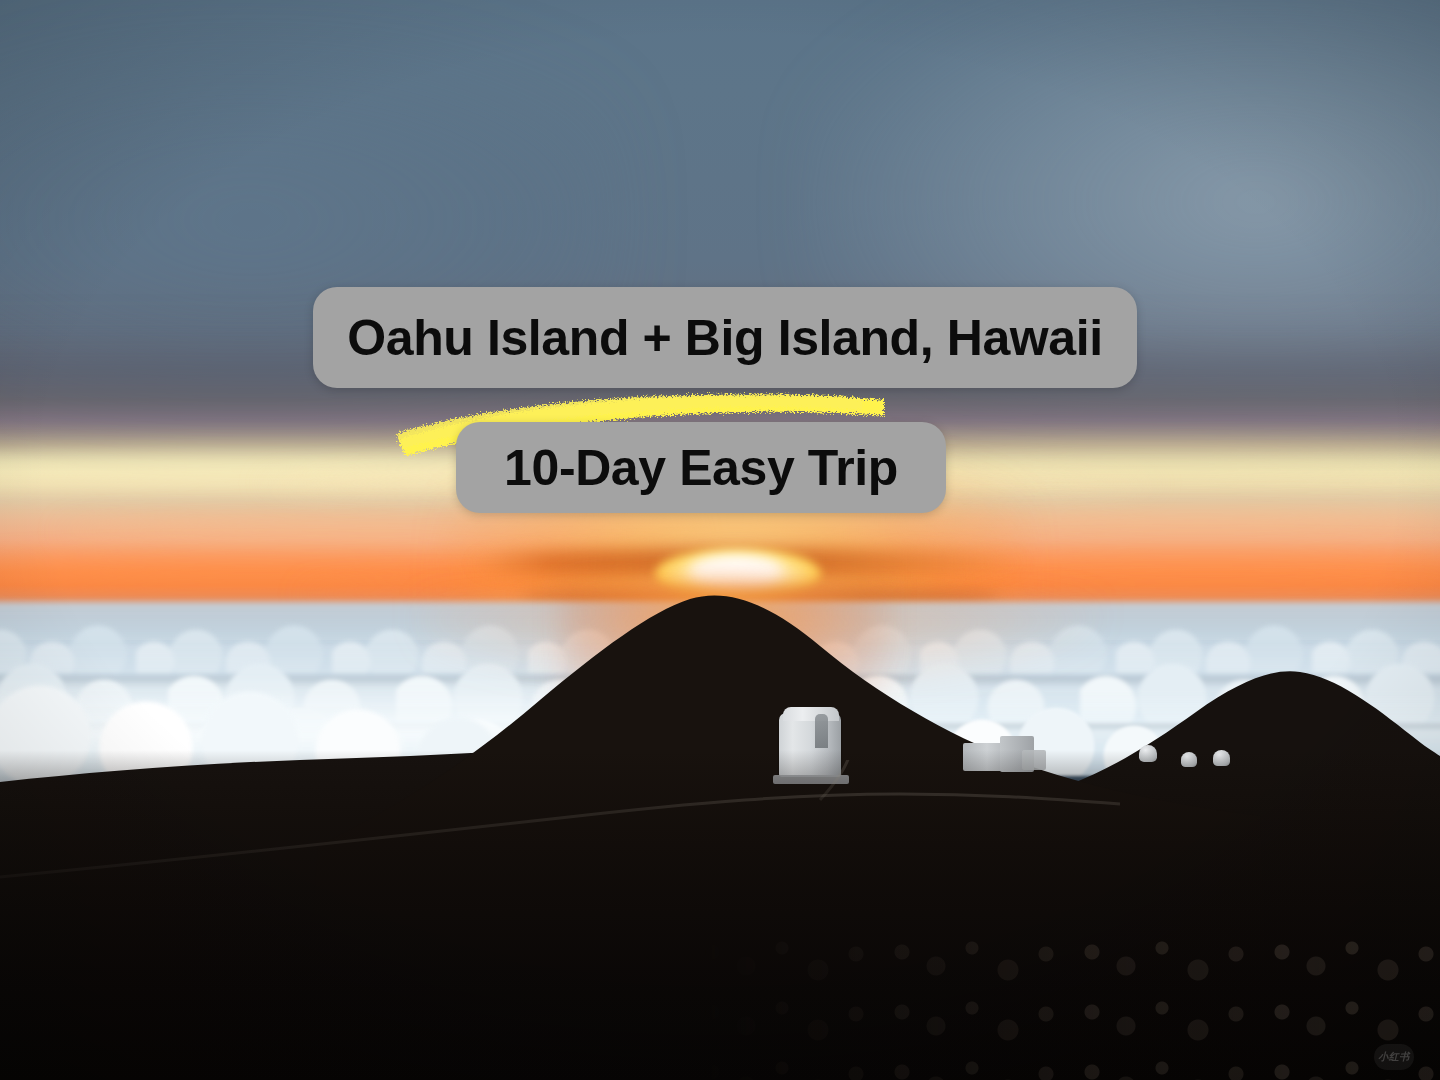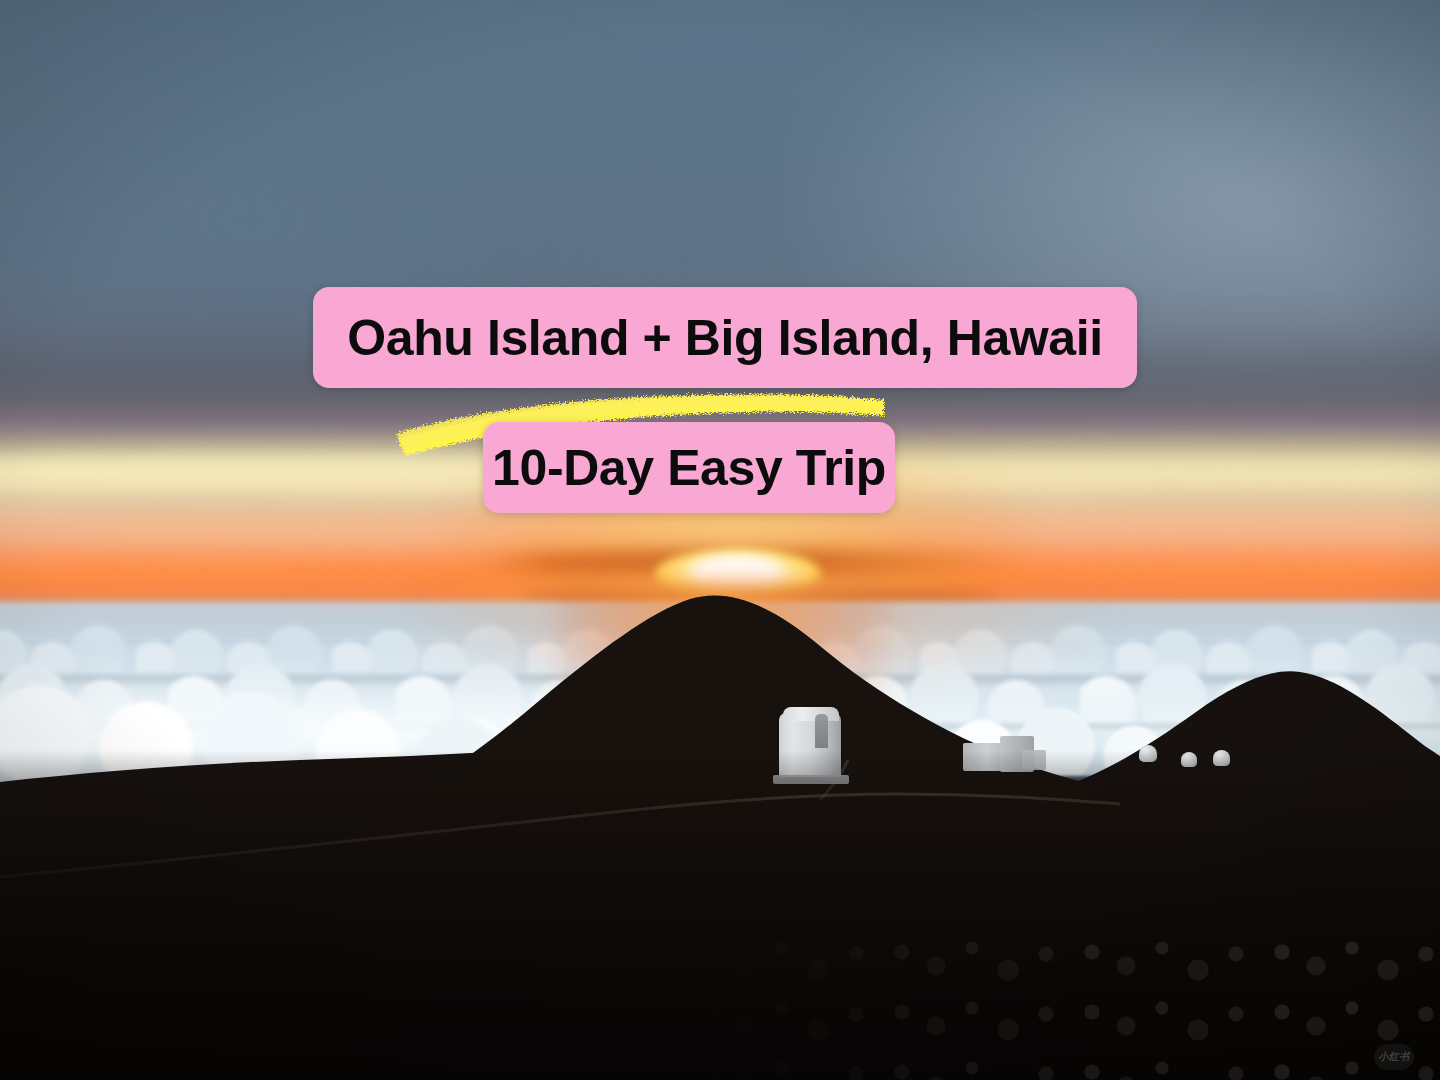--- a/index.html
+++ b/index.html
@@ -401,44 +401,44 @@
   .highlight-stroke {
     position: absolute;
     left: 392px; top: 388px;
     width: 500px; height: 72px;
     pointer-events: none;
   }
   .highlight-stroke svg { display: block; width: 100%; height: 100%; }
 
   .label-box {
     position: absolute;
-    background: #f9a8d4;
-    border-radius: 16px;
+    background: #a3a3a3;
+    border-radius: 24px;
     display: flex;
     align-items: center;
     justify-content: center;
     box-shadow: 0 2px 10px rgba(0,0,0,0.18);
     text-align: center;
   }
   .label-box span {
     color: #0c0c0c;
     font-weight: 700;
     letter-spacing: -0.4px;
     white-space: nowrap;
     line-height: 1;
   }
   .title-box {
     left: 313px; top: 287px;
     width: 824px; height: 101px;
   }
   .title-box span { font-size: 50px; }
 
   .subtitle-box {
-    left: 483px; top: 422px;
-    width: 412px; height: 91px;
+    left: 456px; top: 422px;
+    width: 490px; height: 91px;
   }
   .subtitle-box span { font-size: 50px; }
 
   
   .watermark {
     position: absolute;
     left: 1374px; top: 1044px;
     width: 40px; height: 26px;
     border-radius: 13px;
     background: rgba(255,255,255,0.055);

